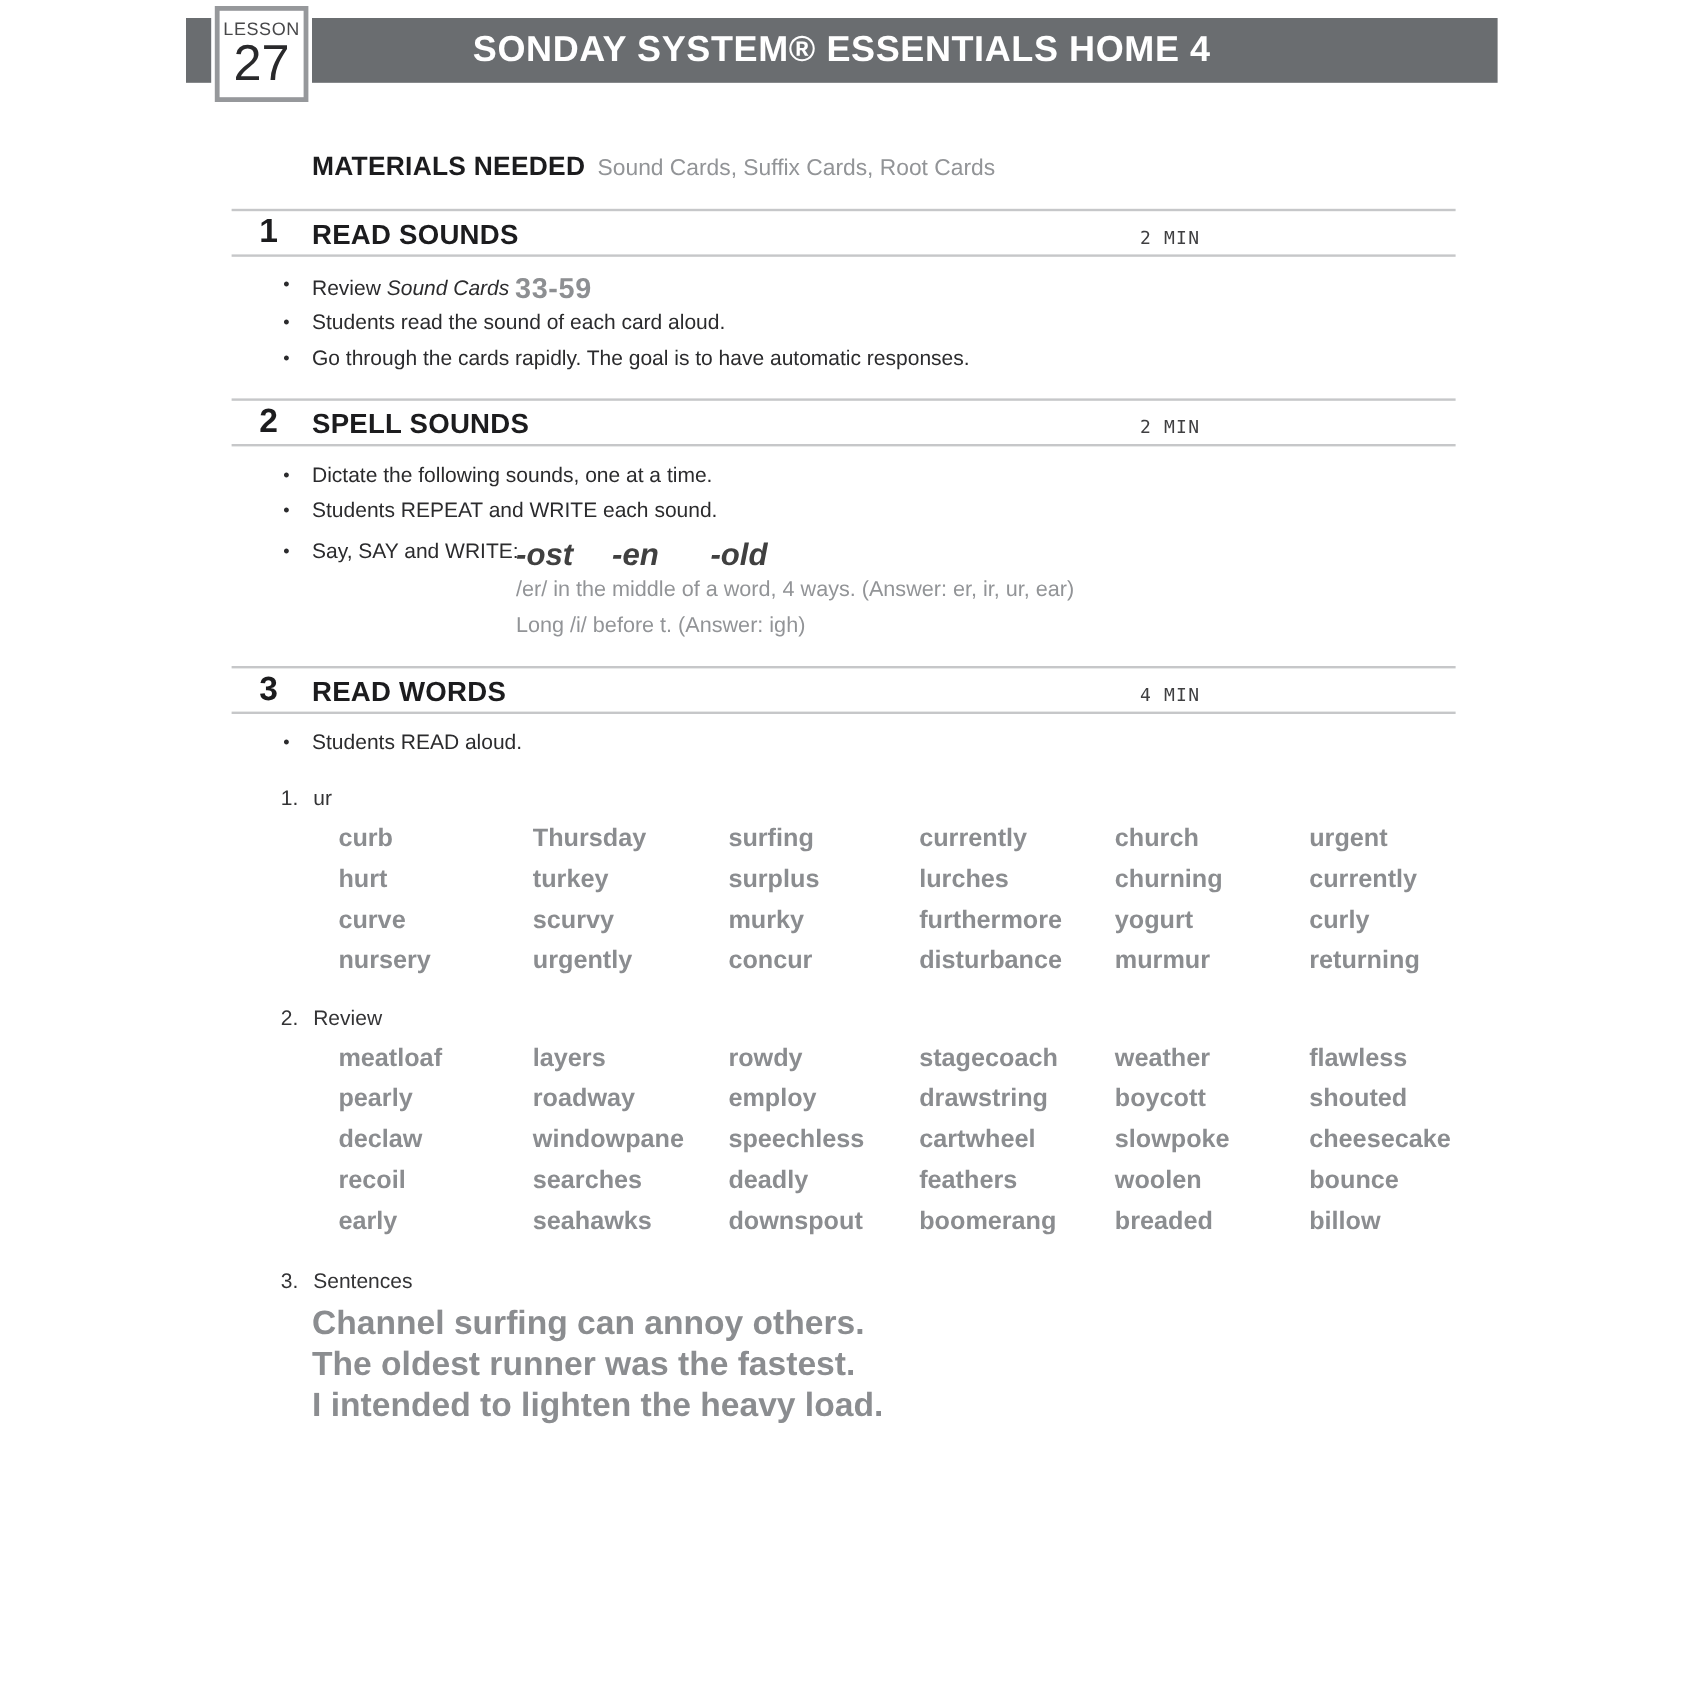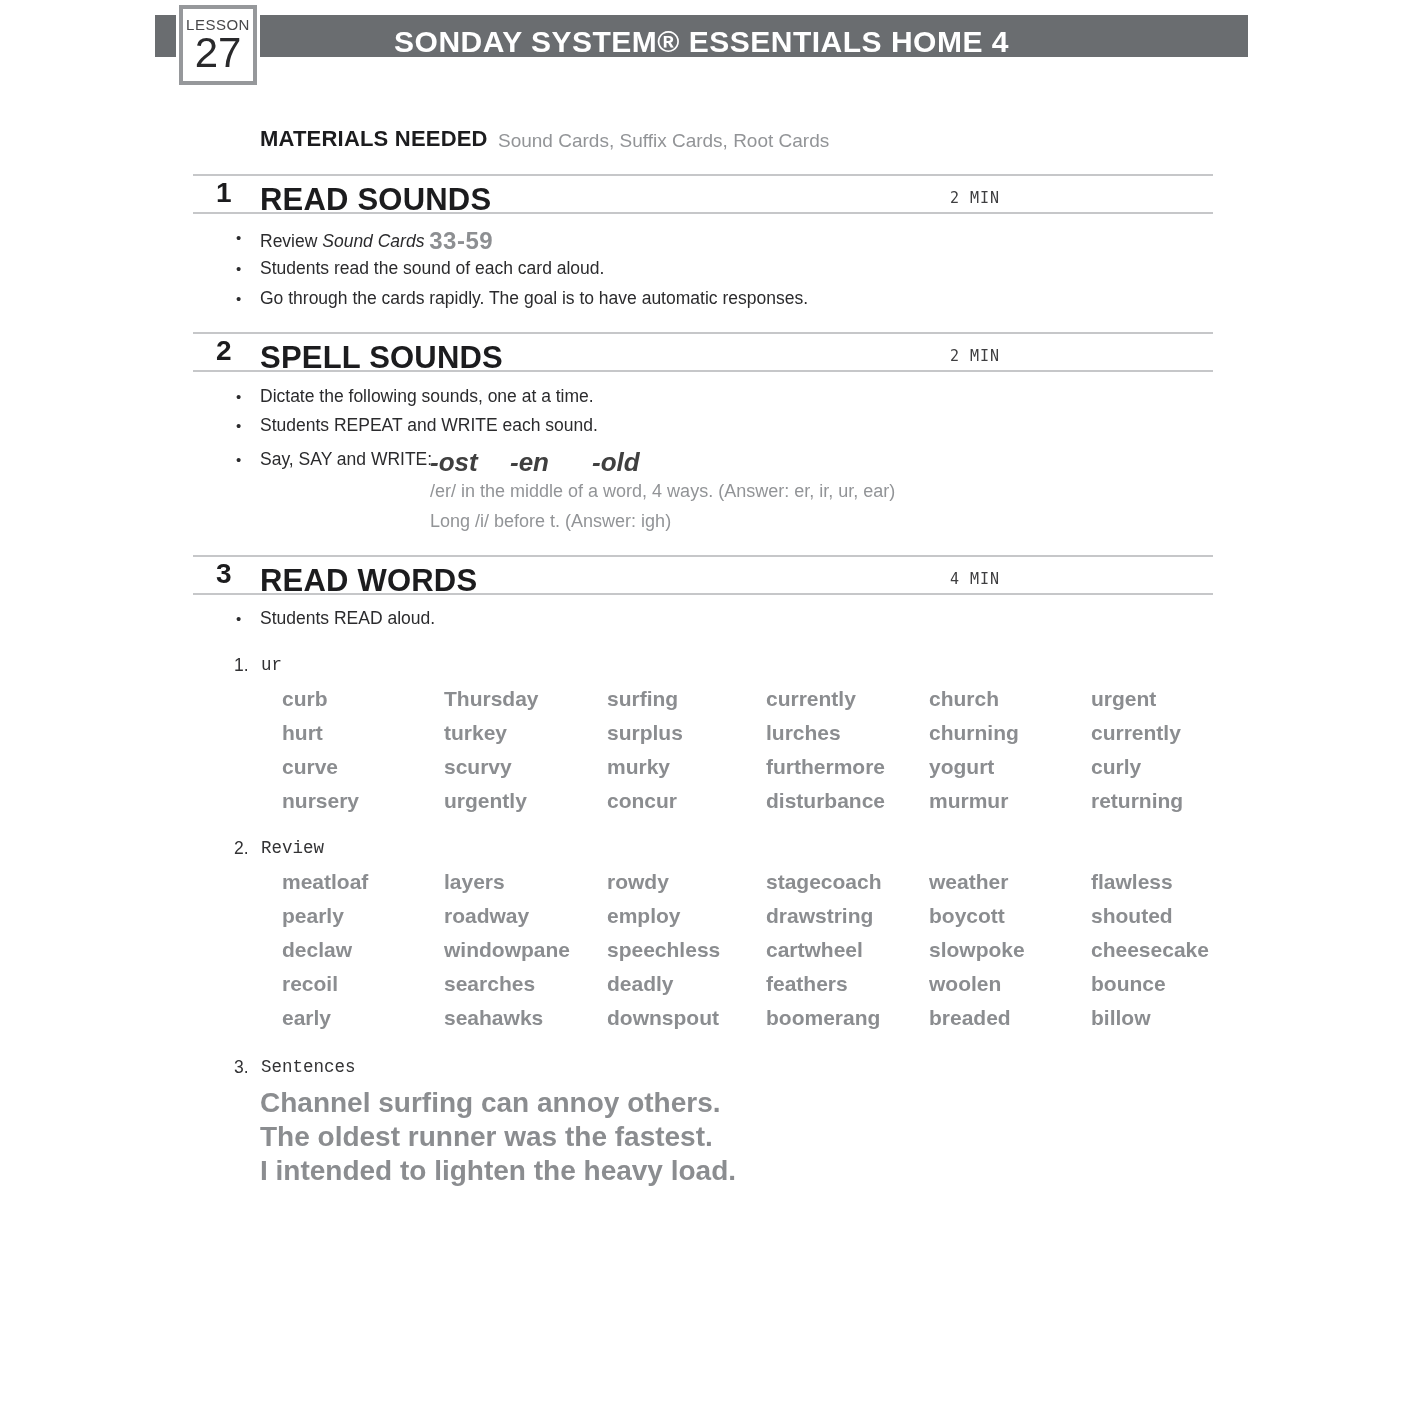--- a/index.html
+++ b/index.html
@@ -1,49 +1,49 @@
 <!DOCTYPE html>
 <html><head>
 <meta charset="utf-8">
 <style>
   html,body{margin:0;padding:0;background:#fff;}
   .page{
     position:relative;width:1405px;height:1405px;background:#ffffff;
     font-family:"Liberation Sans", sans-serif;color:#2b2b2d;overflow:hidden;
   }
   
-  .banner{position:absolute;left:155px;top:15px;width:1093px;height:42px;background:#6a6d70;}
+  .banner{position:absolute;left:155px;top:15px;width:1093px;height:54px;background:#6a6d70;}
   .banner-title{
     display:block;width:100%;text-align:center;line-height:53px;
     color:#ffffff;font-weight:bold;font-size:30px;letter-spacing:0.5px;
   }
   .lesson-box{
     position:absolute;left:179px;top:5px;width:70px;height:72px;background:#ffffff;
     border:4px solid #96989b;box-shadow:0 0 0 3px #ffffff;text-align:center;
   }
   .lesson-label{display:block;margin-top:7px;font-size:15px;letter-spacing:0.5px;color:#48484a;}
   .lesson-number{display:block;font-size:42px;line-height:0.95;color:#29292b;}
   
   .materials-label{position:absolute;left:260px;top:126px;font-weight:bold;font-size:22px;color:#1c1c1e;letter-spacing:0.2px;}
   .materials-value{position:absolute;left:498px;top:130px;font-size:19px;color:#929497;}
   
   .rule{position:absolute;left:193px;width:1020px;height:0;border-top:2px solid #c6c7c9;}
   .sec-num{position:absolute;left:216px;font-weight:bold;font-size:28px;color:#1c1c1e;}
-  .sec-title{position:absolute;left:260px;font-weight:bold;font-size:31px;color:#1c1c1e;letter-spacing:0.2px;}
+  .sec-title{position:absolute;left:260px;font-weight:bold;font-size:23px;color:#1c1c1e;letter-spacing:0.2px;}
   .sec-time{position:absolute;font-family:"DejaVu Sans Mono", monospace;font-size:15px;color:#3f3f41;letter-spacing:1px;}
   
   .bullet-dot{position:absolute;left:236px;font-size:15px;color:#2b2b2d;}
   .body-text{position:absolute;left:260px;font-size:17.5px;color:#2b2b2d;white-space:nowrap;}
   .italic{font-style:italic;}
   .range-big{font-weight:bold;font-size:24px;color:#8d8f92;vertical-align:-2px;letter-spacing:0.5px;}
   .sound-chip{position:absolute;font-weight:bold;font-size:26px;color:#404040;font-style:italic;}
   .gray-sub{position:absolute;left:430px;font-size:18px;color:#929497;white-space:nowrap;text-align:center;}
   
   .group-num{position:absolute;left:234px;font-size:17.5px;color:#333335;}
-  .group-label{position:absolute;left:261px;font-size:17.5px;color:#333335;font-family:Liberation Mono, monospace;}
+  .group-label{position:absolute;left:261px;font-size:17.5px;color:#333335;}
   
   .word-grid{
     position:absolute;left:260px;width:970px;display:grid;
     grid-template-columns:162px 163px 159px 163px 162px 161px;
     grid-auto-rows:34px;
   }
   .word{font-weight:bold;font-size:21px;color:#8b8d90;white-space:nowrap;margin-left:22px;}
   
   .sentence-block{position:absolute;left:260px;}
   .sentence-line{display:block;height:34px;line-height:30px;font-weight:bold;font-size:28px;color:#8b8d90;white-space:nowrap;}

